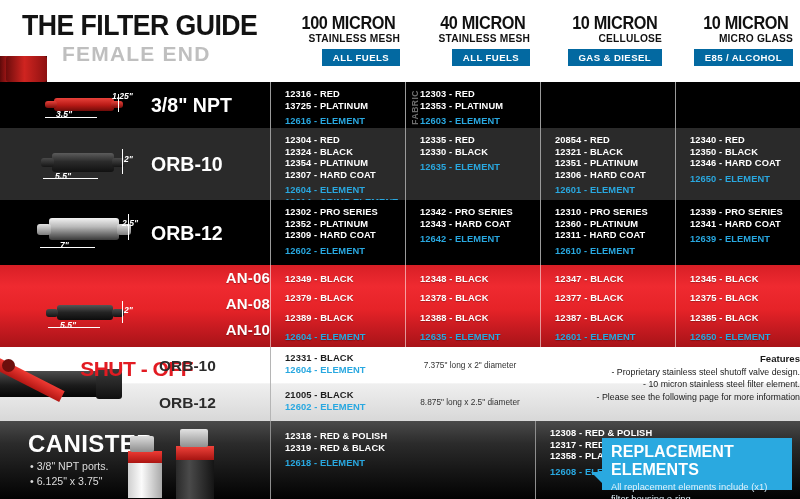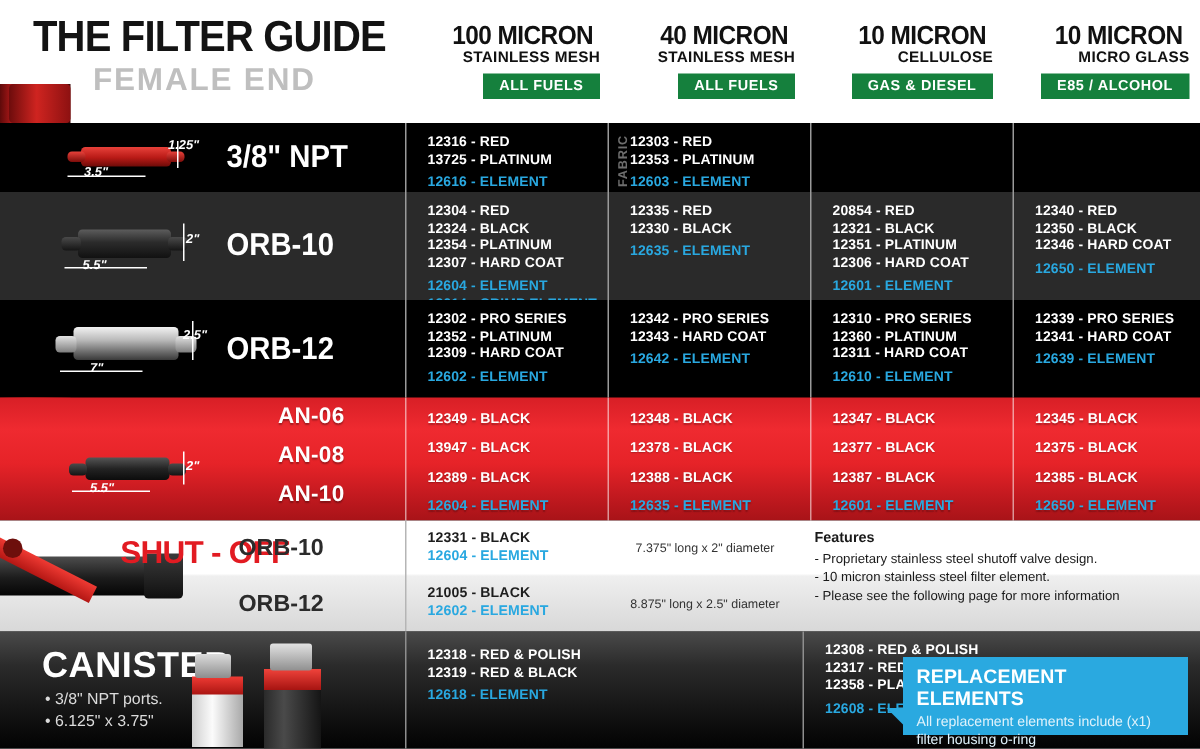--- a/index.html
+++ b/index.html
@@ -29,21 +29,21 @@
     font-family:"Liberation Sans Narrow","Liberation Sans",sans-serif;
     font-weight:bold; font-size:17.5px; color:#111; letter-spacing:-0.4px;
     transform:scaleX(0.93); line-height:18px;
   }
   .colhead .mat {
     font-weight:bold; font-size:10.2px; color:#111; letter-spacing:0.2px;
     margin-top:1px; line-height:12px;
   }
   .colhead .fuel {
     display:inline-block; margin-top:4px;
-    background:#15803d; color:#fff; font-weight:bold; font-size:9.6px;
+    background:#0369a1; color:#fff; font-weight:bold; font-size:9.6px;
     letter-spacing:0.4px; padding:2.5px 11px 3px 11px; white-space:nowrap;
   }
 
   
   .tbl { position:absolute; left:0; top:82px; width:800px; }
   .row { position:relative; width:800px; display:flex; }
   .row.dark  { background:#000; }
   .row.dark2 { background:#2a2a2a; }
 
   .imgcell { position:relative; width:145px; flex:0 0 145px; }
@@ -95,21 +95,21 @@
     background:linear-gradient(180deg,#d81f26 0%,#ef2a30 26%,#e62328 54%,#c51a20 78%,#a81318 100%);
     display:flex; }
   .male .imgcell{ width:145px; flex:0 0 145px;}
   .male .labelcol { width:125px; flex:0 0 125px; position:relative; }
   .maletitle {
     position:absolute; left:5px; top:4px;
     font-weight:bold; font-size:22.5px; color:#fff; letter-spacing:-0.3px;
     text-shadow:0 1px 1px rgba(0,0,0,.35);
   }
   .anlist { position:absolute; left:0px; top:0px; width:125px; }
-  .anrow { height:26px; line-height:26px; padding-left:0px; text-align:center; }
+  .anrow { height:26px; line-height:26px; padding-left:0px; text-align:right; }
   .an { font-weight:bold; font-size:15px; color:#fff; letter-spacing:.2px; text-shadow:0 1px 1px rgba(0,0,0,.3);}
   .male .datacell { border-left:1px solid rgba(255,255,255,.55); padding:4px 2px 4px 14px; }
   .male .pn { font-size:9.4px; line-height:19.4px; text-shadow:0 1px 1px rgba(0,0,0,.25);}
   .male .pn.el { color:#29a8e0; }
 
   
   .shut { position:relative; width:800px; height:74px; display:flex;
     background:linear-gradient(180deg,#ffffff 0%,#ffffff 48%,#efefef 50%,#d8d8d8 100%); }
   .shutimg { position:relative; width:145px; flex:0 0 145px; }
   .shutlab { position:relative; width:125px; flex:0 0 125px;}
@@ -117,21 +117,21 @@
     color:#e21b22; letter-spacing:-0.5px; }
   .orbrows{ position:absolute; left:0; top:0; width:125px;}
   .orbrow{ height:37px; line-height:37px; padding-left:78px; }
   .orb{ font-weight:bold; font-size:15.5px; color:#2b2b2b; }
   .shutdata{ position:relative; width:135px; flex:0 0 135px; border-left:1px solid #b5b5b5; }
   .sd{ height:37px; padding:5px 0 0 14px;}
   .sd .pn{ color:#1d1d1d; font-size:9.4px; line-height:11.6px;}
   .sd .pn.el{ color:#29a8e0;}
   .shutdim{ position:relative; width:130px; flex:0 0 130px;}
   .shutdim .d{ height:37px; line-height:37px; text-align:center; font-size:8.3px; color:#333; }
-  .feat{ position:relative; flex:1 1 auto; padding:6px 0 0 8px; }
+  .feat{ position:relative; flex:1 1 auto; padding:6px 0 0 8px;text-align:right; }
   .feat h4{ font-weight:bold; font-size:9.6px; color:#1a1a1a; margin-bottom:2px;}
   .feat p{ font-size:8.8px; color:#1a1a1a; line-height:12.4px;}
 
   
   .can { position:relative; width:800px; height:81px; display:flex;
     background:linear-gradient(180deg,#4a4a4a 0%,#2b2b2b 28%,#161616 62%,#000 100%); }
   .canleft{ position:relative; width:270px; flex:0 0 270px;}
   .cantitle{ position:absolute; left:28px; top:9px; font-weight:bold; font-size:24px; color:#fff; letter-spacing:.4px;}
   .canbul{ position:absolute; left:30px; top:38px; font-size:10.6px; color:#dcdcdc; line-height:15px;}
   .canmid{ position:relative; width:135px; flex:0 0 135px; border-left:1px solid #8e8e8e; padding:10px 0 0 14px;}
@@ -139,21 +139,21 @@
   .canright{ position:relative; width:135px; flex:0 0 135px; border-left:1px solid #8e8e8e; padding:7px 0 0 14px;}
   .canfill{ position:relative; flex:1 1 auto; }
   .callout{
     position:absolute; right:8px; top:17px; width:190px; height:52px;
     background:#2aa9e0; padding:5px 8px 0 9px;
   }
   .callout:after{
     content:""; position:absolute; left:-11px; bottom:6px;
     border-top:12px solid #2aa9e0; border-left:12px solid transparent;
   }
-  .callout h5{ font-weight:bold; font-size:13px; color:#fff; letter-spacing:.1px; }
+  .callout h5{ font-weight:bold; font-size:16px; color:#fff; letter-spacing:.1px; }
   .callout p{ font-size:9.4px; color:#dff2fb; line-height:12.2px; margin-top:2px;}
 </style>
 </head>
 <body>
 
 <div class="sheet">
 
   <div class="header">
     <div class="title">THE FILTER GUIDE</div>
     <div class="subtitle">FEMALE END</div>
@@ -322,21 +322,21 @@
           <div class="anrow">
             <span class="an">AN-08</span>
           </div>
           <div class="anrow">
             <span class="an">AN-10</span>
           </div>
         </div>
       </div>
       <div class="datacell">
         <div class="pn">12349 - BLACK</div>
-        <div class="pn">13947 - BLACK</div>
+        <div class="pn">12379 - BLACK</div>
         <div class="pn">12389 - BLACK</div>
         <div class="pn el">12604 - ELEMENT</div>
       </div>
       <div class="datacell">
         <div class="pn">12348 - BLACK</div>
         <div class="pn">12378 - BLACK</div>
         <div class="pn">12388 - BLACK</div>
         <div class="pn el">12635 - ELEMENT</div>
       </div>
       <div class="datacell">

